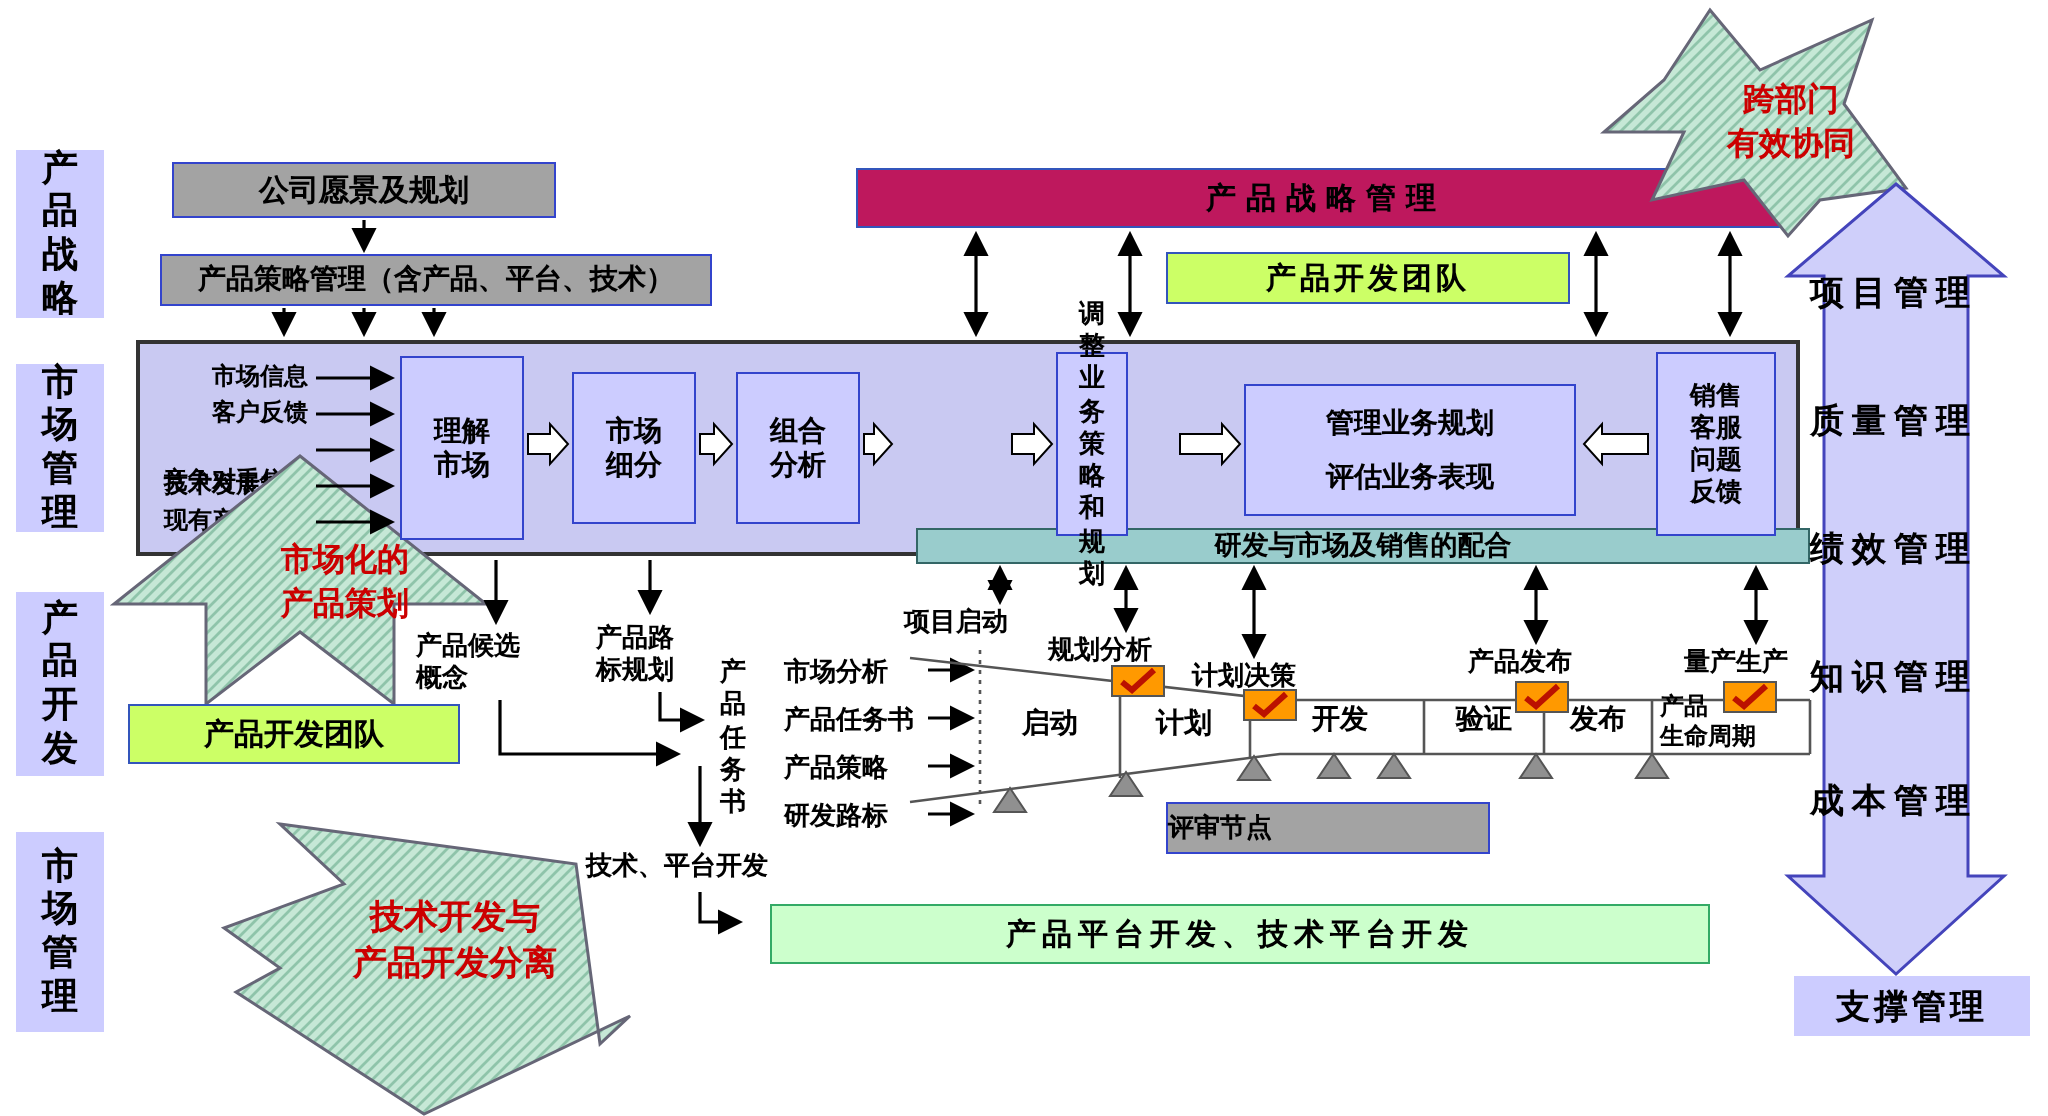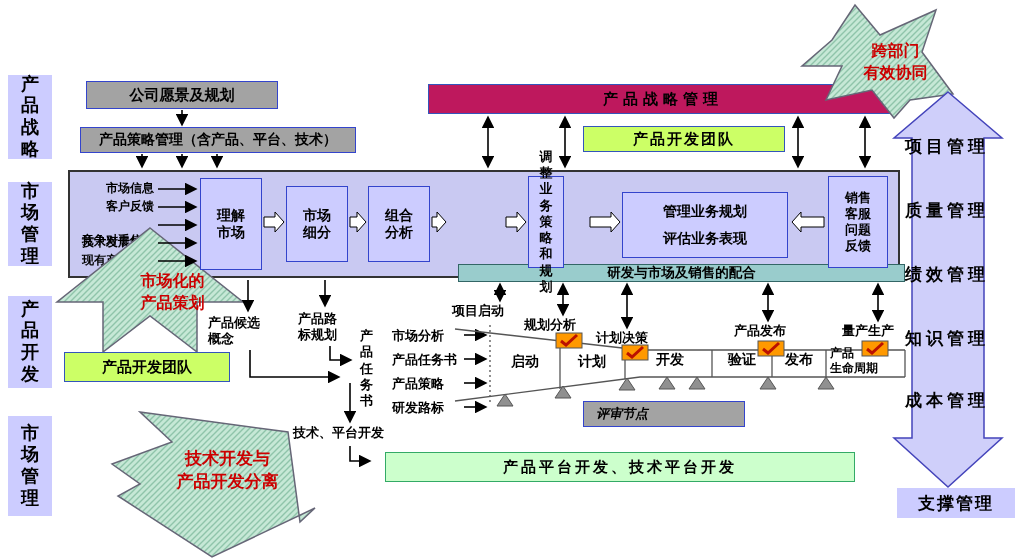--- a/index.html
+++ b/index.html
@@ -81,21 +81,21 @@
   <div class="abs devlab z10" style="left:842px;top:323px;width:68px;">量产生产</div>
 
   <div class="abs phase z10" style="left:499px;top:353px;width:52px;">启动</div>
   <div class="abs phase z10" style="left:566px;top:353px;width:52px;">计划</div>
   <div class="abs phase z10" style="left:642px;top:351px;width:56px;">开发</div>
   <div class="abs phase z10" style="left:714px;top:351px;width:56px;">验证</div>
   <div class="abs phase z10" style="left:774px;top:351px;width:50px;">发布</div>
   <div class="abs devlab pre z10" style="left:830px;top:346px;width:76px;font-size:12px;">产品
 生命周期</div>
 
-  <div class="abs wbox z10" style="left:583px;top:401px;width:162px;height:26px;font-size:13px;justify-content:flex-start;padding-left:12px;font-style:italic;">评审节点</div>
+  <div class="abs wbox z10" style="left:583px;top:401px;width:162px;height:26px;font-size:13px;justify-content:flex-start;">评审节点</div>
   <div class="abs gbright z10" style="left:64px;top:352px;width:166px;height:30px;font-size:15px;">产品开发团队</div>
 
   <div class="abs devlab z10" style="left:293px;top:425px;width:150px;">技术、平台开发</div>
   <div class="abs z10" style="left:385px;top:452px;width:470px;height:30px;background:#ccffcc;border:1.5px solid #33aa66;display:flex;align-items:center;justify-content:center;font-weight:bold;font-size:15px;letter-spacing:3px;">产品平台开发、技术平台开发</div>
 
   <div class="abs red pre z10" style="left:90px;top:270px;width:165px;font-size:16px;line-height:1.35;">市场化的
 产品策划</div>
   <div class="abs red pre z10" style="left:135px;top:448px;width:185px;font-size:17px;line-height:1.35;">技术开发与
 产品开发分离</div>
   <div class="abs red pre z10" style="left:838px;top:40px;width:115px;font-size:16px;line-height:1.4;">跨部门

